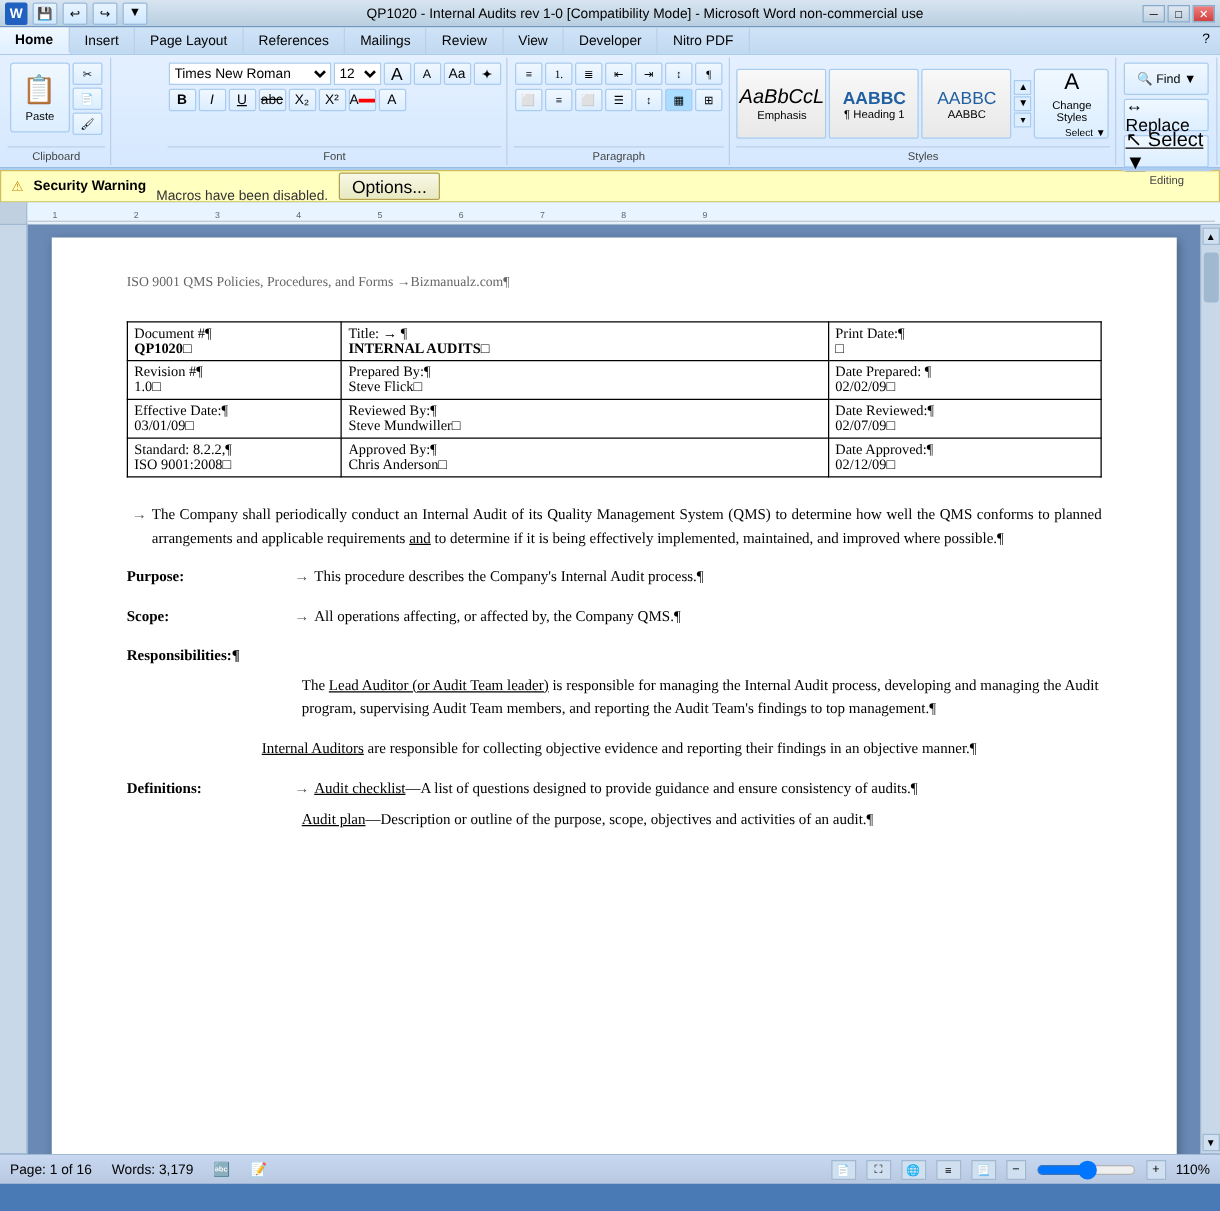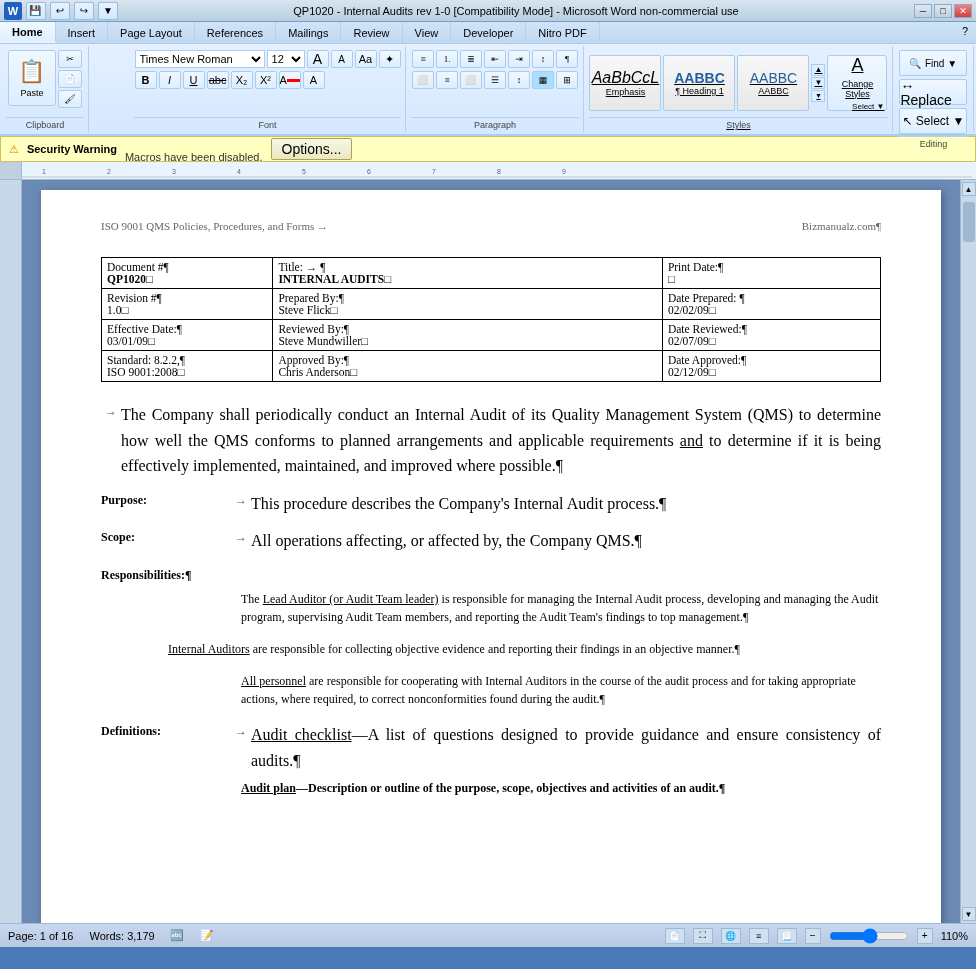--- a/index.html
+++ b/index.html
@@ -209,21 +209,21 @@
       background: white;
       min-height: 800px;
       padding: 30px 60px;
       font-family: 'Times New Roman', Times, serif;
       box-shadow: 2px 2px 8px rgba(0,0,0,0.3);
     }
 
     
     .doc-header {
       display: flex;
-      justify-content: space-between;
+      justify-content: flex-start;
       font-size: 11px;
       color: #666;
       margin-bottom: 20px;
       padding-bottom: 5px;
     }
 
     
     .doc-table {
       width: 100%;
       border-collapse: collapse;
@@ -234,21 +234,21 @@
       border: 1px solid #000;
       padding: 3px 5px;
       vertical-align: top;
     }
 
     
     .doc-body { font-size: 12px; line-height: 1.5; }
     .section-row { display: flex; margin-bottom: 12px; }
     .section-label { font-weight: bold; min-width: 130px; font-size: 12px; }
     .section-arrow { min-width: 20px; text-align: center; color: #555; }
-    .section-content { flex: 1; font-size: 16px; line-height: 1.6; text-align: justify; }
+    .section-content { flex: 1; font-size: 12px; line-height: 1.6; text-align: justify; }
     .underline { text-decoration: underline; }
 
     
     #status-bar {
       background: linear-gradient(to bottom, #c8d8f0, #b8c8e0);
       height: 24px;
       display: flex;
       align-items: center;
       justify-content: space-between;
       padding: 0 8px;
@@ -361,21 +361,21 @@
           <div class="para-btn">⬜</div>
           <div class="para-btn">☰</div>
           <div class="para-btn">↕</div>
           <div class="para-btn" style="background:#aaddff;">▦</div>
           <div class="para-btn">⊞</div>
         </div>
       </div>
       <div class="ribbon-group-label">Paragraph</div>
     </div>
 
-    <div class="ribbon-group" style="min-width:250px;text-decoration:underline;">
+    <div class="ribbon-group" style="min-width:250px;">
       <div class="ribbon-group-content styles-group-content">
         <div class="style-item">
           <span style="font-style:italic;font-size:16px;">AaBbCcL</span>
           <span style="font-size:9px;font-family:Arial;">Emphasis</span>
         </div>
         <div class="style-item">
           <span style="font-size:14px;color:#2060a0;font-family:Arial;font-weight:bold;">AABBC</span>
           <span style="font-size:9px;font-family:Arial;">¶ Heading 1</span>
         </div>
         <div class="style-item">
@@ -398,21 +398,21 @@
 
     <div class="ribbon-group" style="min-width:80px;">
       <div class="ribbon-group-content" style="flex-direction:column;gap:3px;">
         <div class="find-btn" style="width:68px;">
           <span style="font-size:10px;">🔍 Find ▼</span>
         </div>
         <div class="find-btn" style="width:68px;">
           <span style="font-size:14px;">↔ Replace</span>
         </div>
         <div class="find-btn" style="width:68px;">
-          <span style="font-size:12px;">↖ Select ▼</span>
+          <span style="font-size:16px;text-decoration:underline;">↖ Select ▼</span>
         </div>
       </div>
       <div class="ribbon-group-label">Editing</div>
     </div>
 
   </div>
 </div>
 
 <div id="security-bar">
   <span style="color:#cc8800;">⚠</span>
@@ -538,37 +538,34 @@
         </div>
 
         <div class="section-row" style="margin-bottom:6px;">
           <div class="section-label"><strong>Responsibilities:¶</strong></div>
         </div>
 
         <div style="margin-left:140px;margin-bottom:14px;">
           The <span class="underline">Lead Auditor (or Audit Team leader)</span> is responsible for managing the Internal Audit process, developing and managing the Audit program, supervising Audit Team members, and reporting the Audit Team's findings to top management.¶
         </div>
 
-        <div style="margin-left:67px;margin-bottom:14px;">
+        <div style="margin-left:108px;margin-bottom:14px;">
           <span class="underline">Internal Auditors</span> are responsible for collecting objective evidence and reporting their findings in an objective manner.¶
         </div>
 
-        <div style="margin-left:140px;margin-bottom:14px;">
-          <span class="underline">All personnel</span> are responsible for cooperating with Internal Auditors in the course of the audit process and for taking appropriate actions, where required, to correct nonconformities found during the audit.¶
-        </div>
 
         <div class="section-row" style="margin-bottom:6px;">
           <div class="section-label"><strong>Definitions:</strong></div>
           <div class="section-arrow">→</div>
           <div class="section-content">
             <span class="underline">Audit checklist</span>—A list of questions designed to provide guidance and ensure consistency of audits.¶
           </div>
         </div>
 
-        <div style="margin-left:140px;margin-bottom:8px;font-weight:bold;">
+        <div style="margin-left:140px;margin-bottom:8px;">
           <span class="underline">Audit plan</span>—Description or outline of the purpose, scope, objectives and activities of an audit.¶
         </div>
 
       </div>
     </div>
   </div>
   <div id="right-scrollbar" style="display:flex;flex-direction:column;align-items:center;padding-top:2px;padding-bottom:2px;gap:2px;">
     <div style="width:14px;height:14px;background:#d0e0f0;border:1px solid #a0b8d0;display:flex;align-items:center;justify-content:center;font-size:8px;cursor:pointer;">▲</div>
     <div style="width:12px;height:40px;background:#a0b8d0;border-radius:3px;margin-top:4px;"></div>
     <div style="width:14px;height:14px;background:#d0e0f0;border:1px solid #a0b8d0;display:flex;align-items:center;justify-content:center;font-size:8px;cursor:pointer;margin-top:auto;">▼</div>

